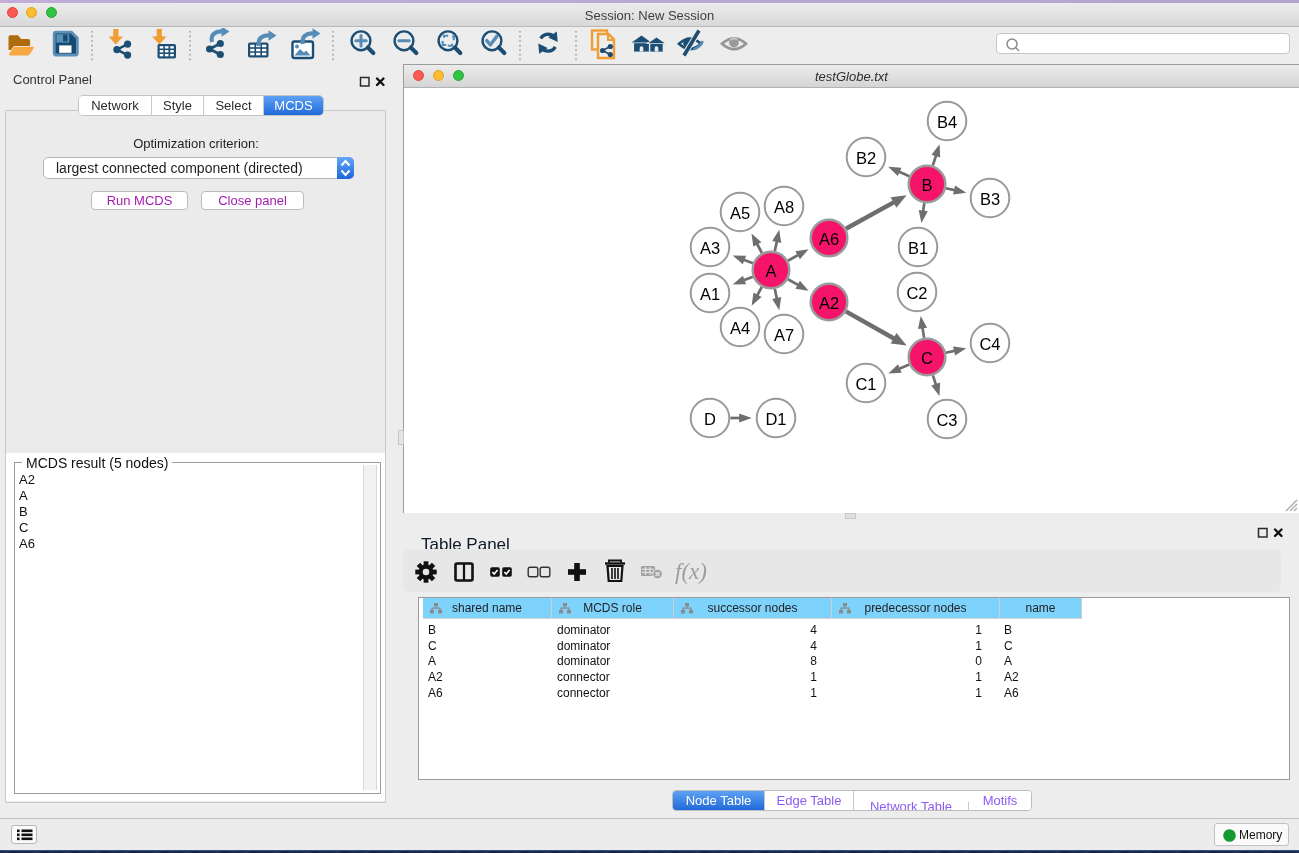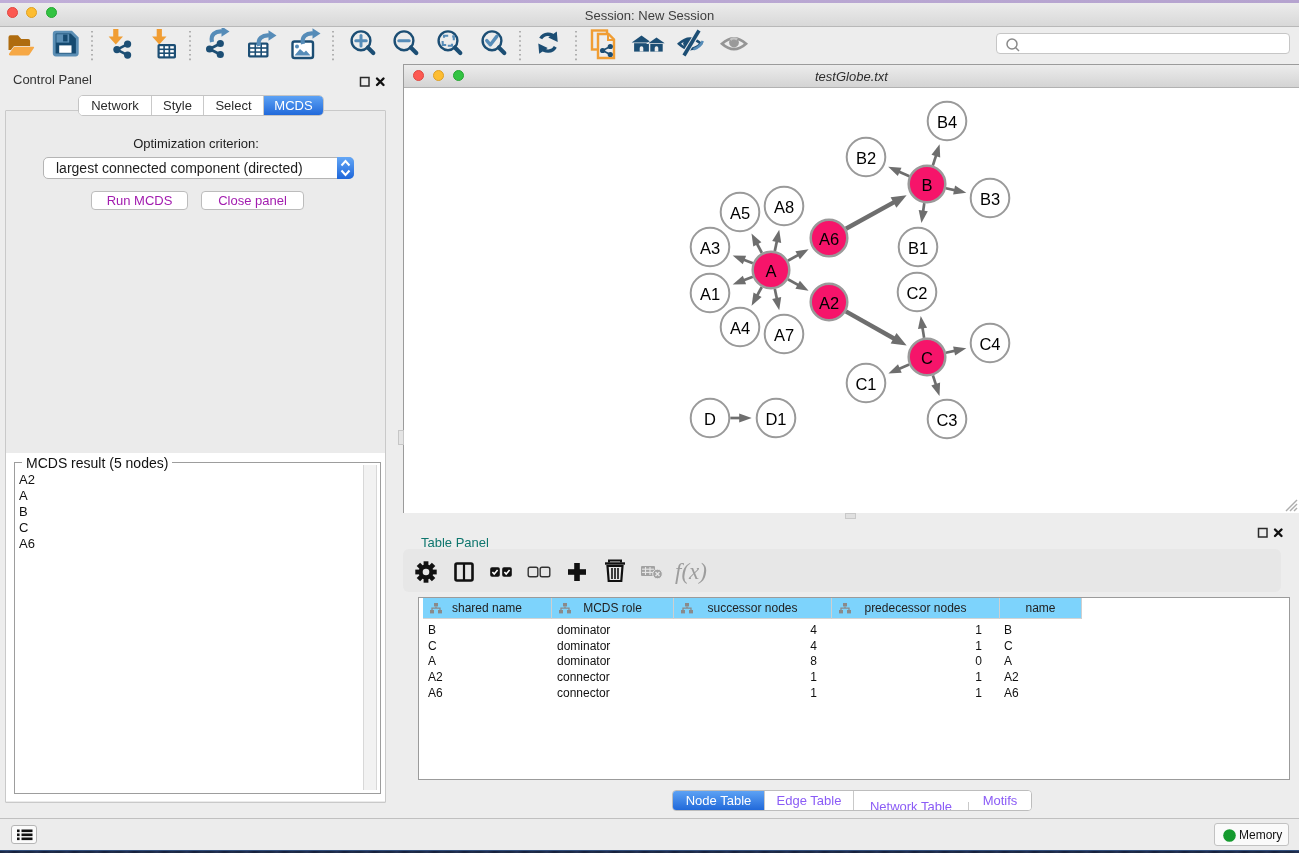--- a/index.html
+++ b/index.html
@@ -36,21 +36,21 @@
 #fs-label { position:absolute; left:7px; top:-8px; background:#fff; padding:0 4px; font-size:14px; color:#111; }
 #fs-list { position:absolute; left:4px; top:9px; font-size:13px; color:#111; line-height:16px; }
 #fs-scroll { position:absolute; right:3px; top:2px; width:14px; height:325px; background:#f2f2f2; border-left:1px solid #d8d8d8; border-right:1px solid #d8d8d8; }
 
 #netwin { left:403px; top:64px; width:896px; height:449px; background:#fff; border:1px solid #9b9b9b; border-right:none; }
 #net-titlebar { position:absolute; left:0; top:0; width:100%; height:23px; background:linear-gradient(#ececec,#d4d4d4); border-bottom:1px solid #b2b2b2;font-style:italic; }
 #net-title { position:absolute; width:100%; text-align:center; top:4px; font-size:13px; color:#2e2e2e; }
 #net-canvas { position:absolute; left:0; top:24px; width:895px; height:424px; background:#fff; }
 
 #tpanel { left:403px; top:519px; width:896px; height:299px; background:#ededed; }
-#tp-title { position:absolute; left:18px; top:16px; font-size:13px; color:#0f766e; }
+#tp-title { position:absolute; left:18px; top:16px; font-size:17px; color:#0f172a; }
 #tp-toolbar { position:absolute; left:0; top:30px; width:878px; height:43px; background:#e7e7e7; border-radius:6px; }
 #tp-table { position:absolute; left:15px; top:78px; width:872px; height:183px; background:#fff; border:1px solid #9b9b9b; }
 #tp-header { position:absolute; left:4px; top:0; height:21px; background:#7dd3fc; border-bottom:1px solid #d4d4d4; }
 .hcell { position:absolute; top:0; height:21px; border-right:1px solid #cfcfcf; font-size:12px; color:#222; text-align:center; line-height:21px; }
 .hicon { position:absolute; left:7px; top:5px; }
 .trow { position:absolute; left:0; height:16px; font-size:12px; color:#111; }
 .tc { position:absolute; top:1px; }
 .num { text-align:right; }
 #tp-tabs { position:absolute; left:269px; top:271px; height:21px; display:flex; border:1px solid #bdbdbd; border-radius:4px; overflow:hidden; background:#fff; }
 #tp-tabs .tab { font-size:13px; color:#8b5cf6; display:flex; align-items:center; justify-content:center; border-right:1px solid #c9c9c9; background:#fff; }

